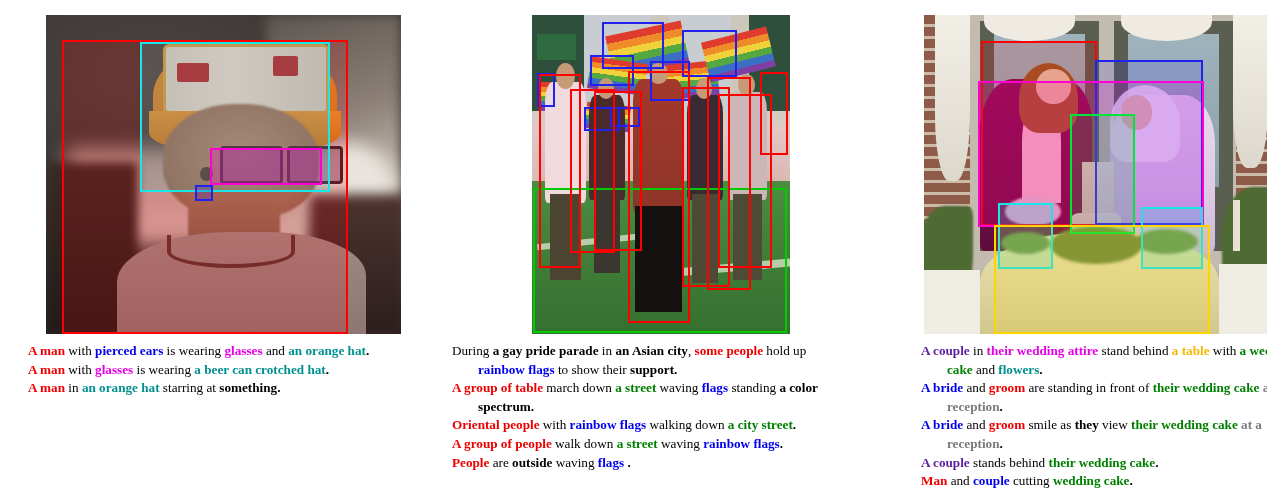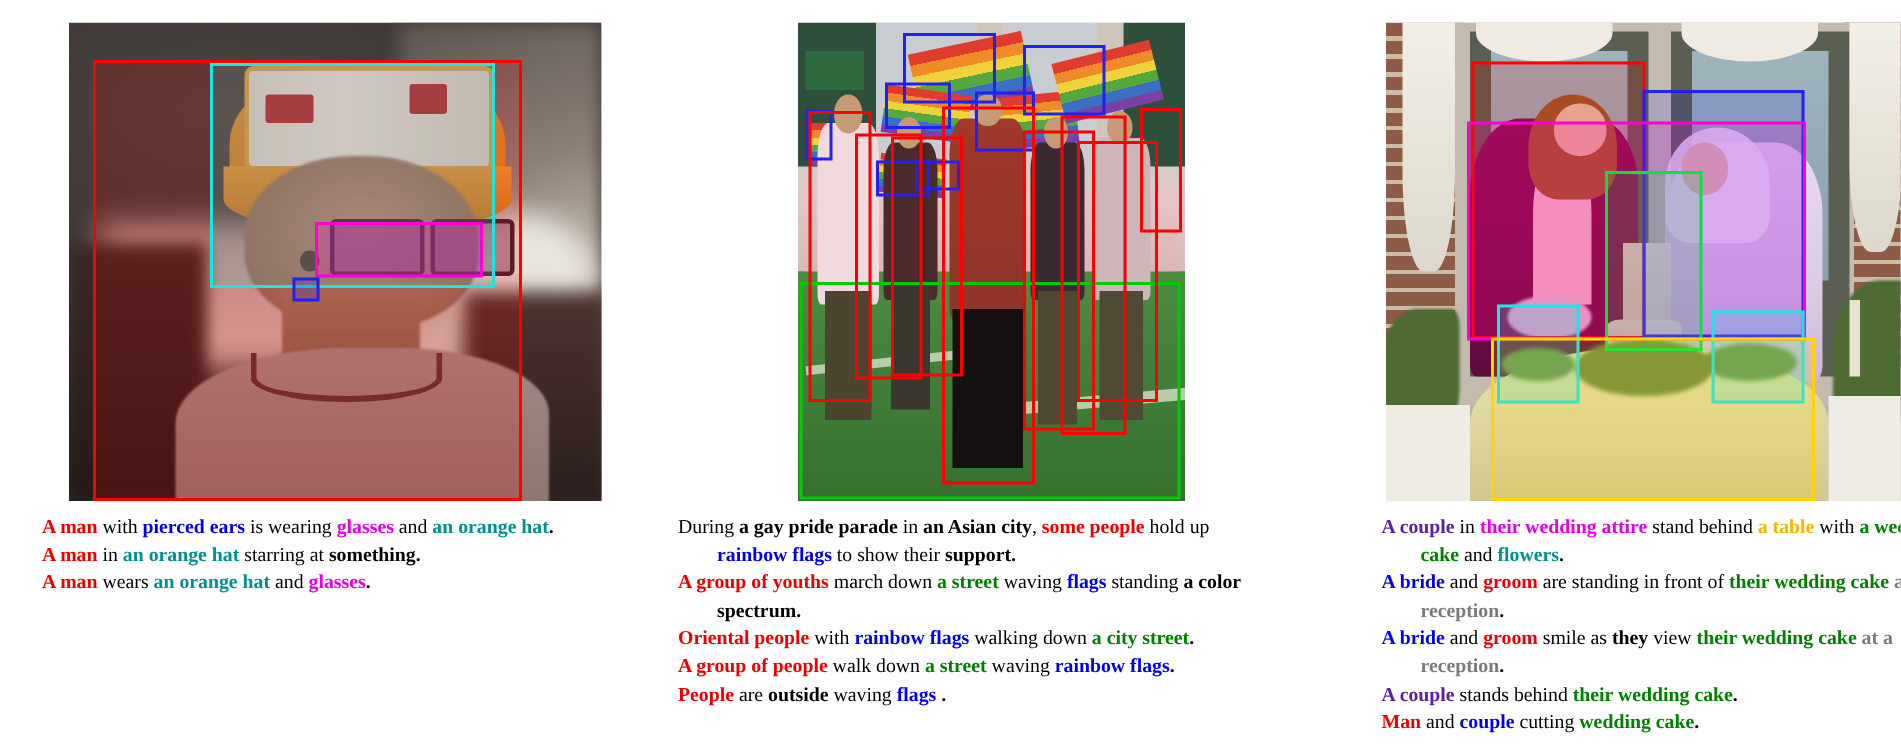--- a/index.html
+++ b/index.html
@@ -144,22 +144,22 @@
       </div>
 
       <div class="bbox" style="left:16px;top:25px;width:286px;height:294px;border:2px solid #ff0000;background:rgba(255,0,0,.17);"></div>
       <div class="bbox" style="left:94px;top:27px;width:190px;height:150px;border:2px solid #19e6e6;background:rgba(25,230,230,.16);"></div>
       <div class="bbox" style="left:164px;top:133px;width:112px;height:37px;border:2px solid #ff00d4;background:rgba(255,0,212,.22);"></div>
       <div class="bbox" style="left:149px;top:170px;width:18px;height:16px;border:2px solid #2222ee;background:rgba(34,34,238,.22);"></div>
     </div>
 
     <div class="caption" id="cap-1" style="left:28px;top:342px;width:400px;">
         <div class="cap-line"><span class="c-red">A man</span><span class="plain"> with </span><span class="c-blue">pierced ears</span><span class="plain"> is wearing </span><span class="c-magenta">glasses</span><span class="plain"> and </span><span class="c-teal">an orange hat</span><span class="c-black">.</span></div>
+        <div class="cap-line"><span class="c-red">A man</span><span class="plain"> with </span><span class="c-magenta">glasses</span><span class="plain"> is wearing </span><span class="c-teal">a beer can crotched hat</span><span class="c-black">.</span></div>
         <div class="cap-line"><span class="c-red">A man</span><span class="plain"> in </span><span class="c-teal">an orange hat</span><span class="plain"> starring at </span><span class="c-black">something.</span></div>
-        <div class="cap-line"><span class="c-red">A man</span><span class="plain"> wears </span><span class="c-teal">an orange hat</span><span class="plain"> and </span><span class="c-magenta">glasses</span><span class="c-black">.</span></div>
       </div>
   </div>
 
   <div class="panel" id="panel-2">
 
     <div class="figure" id="photo2" style="left:107px;top:15px;width:258px;height:319px;">
       <div class="img-canvas">
         <div class="bg"></div>
         <div class="storeDark" style="left:0;top:0;width:20%;height:30%;"></div>
         <div class="store" style="left:20%;top:0;width:26%;height:30%;"></div>
@@ -227,21 +227,21 @@
       <div class="bbox" style="left:62px;top:76px;width:48px;height:160px;border:2px solid #ff0000;"></div>
       <div class="bbox" style="left:96px;top:56px;width:62px;height:252px;border:2px solid #ff0000;"></div>
       <div class="bbox" style="left:150px;top:72px;width:48px;height:200px;border:2px solid #ff0000;"></div>
       <div class="bbox" style="left:175px;top:62px;width:44px;height:213px;border:2px solid #ff0000;"></div>
       <div class="bbox" style="left:186px;top:79px;width:54px;height:174px;border:2px solid #ff0000;"></div>
       <div class="bbox" style="left:228px;top:57px;width:28px;height:83px;border:2px solid #ff0000;"></div>
     </div>
 
     <div class="caption" id="cap-2" style="left:27px;top:342px;width:402px;">
         <div class="cap-line"><span class="plain">During </span><span class="c-black">a gay pride parade</span><span class="plain"> in </span><span class="c-black">an Asian city</span><span class="plain">, </span><span class="c-red">some people</span><span class="plain"> hold up </span><span class="c-blue">rainbow flags</span><span class="plain"> to show their </span><span class="c-black">support</span><span class="c-black">.</span></div>
-        <div class="cap-line"><span class="c-red">A group of youths</span><span class="plain"> march down </span><span class="c-green">a street</span><span class="plain"> waving </span><span class="c-blue">flags</span><span class="plain"> standing </span><span class="c-black">a color spectrum</span><span class="c-black">.</span></div>
+        <div class="cap-line"><span class="c-red">A group of table</span><span class="plain"> march down </span><span class="c-green">a street</span><span class="plain"> waving </span><span class="c-blue">flags</span><span class="plain"> standing </span><span class="c-black">a color spectrum</span><span class="c-black">.</span></div>
         <div class="cap-line"><span class="c-red">Oriental people</span><span class="plain"> with </span><span class="c-blue">rainbow flags</span><span class="plain"> walking down </span><span class="c-green">a city street</span><span class="c-black">.</span></div>
         <div class="cap-line"><span class="c-red">A group of people</span><span class="plain"> walk down </span><span class="c-green">a street</span><span class="plain"> waving </span><span class="c-blue">rainbow flags</span><span class="c-black">.</span></div>
         <div class="cap-line"><span class="c-red">People</span><span class="plain"> are </span><span class="c-black">outside</span><span class="plain"> waving </span><span class="c-blue">flags</span><span class="c-black">  .</span></div>
       </div>
   </div>
 
   <div class="panel" id="panel-3">
 
     <div class="figure" id="photo3" style="left:29px;top:15px;width:351px;height:319px;">
       <div class="img-canvas">

